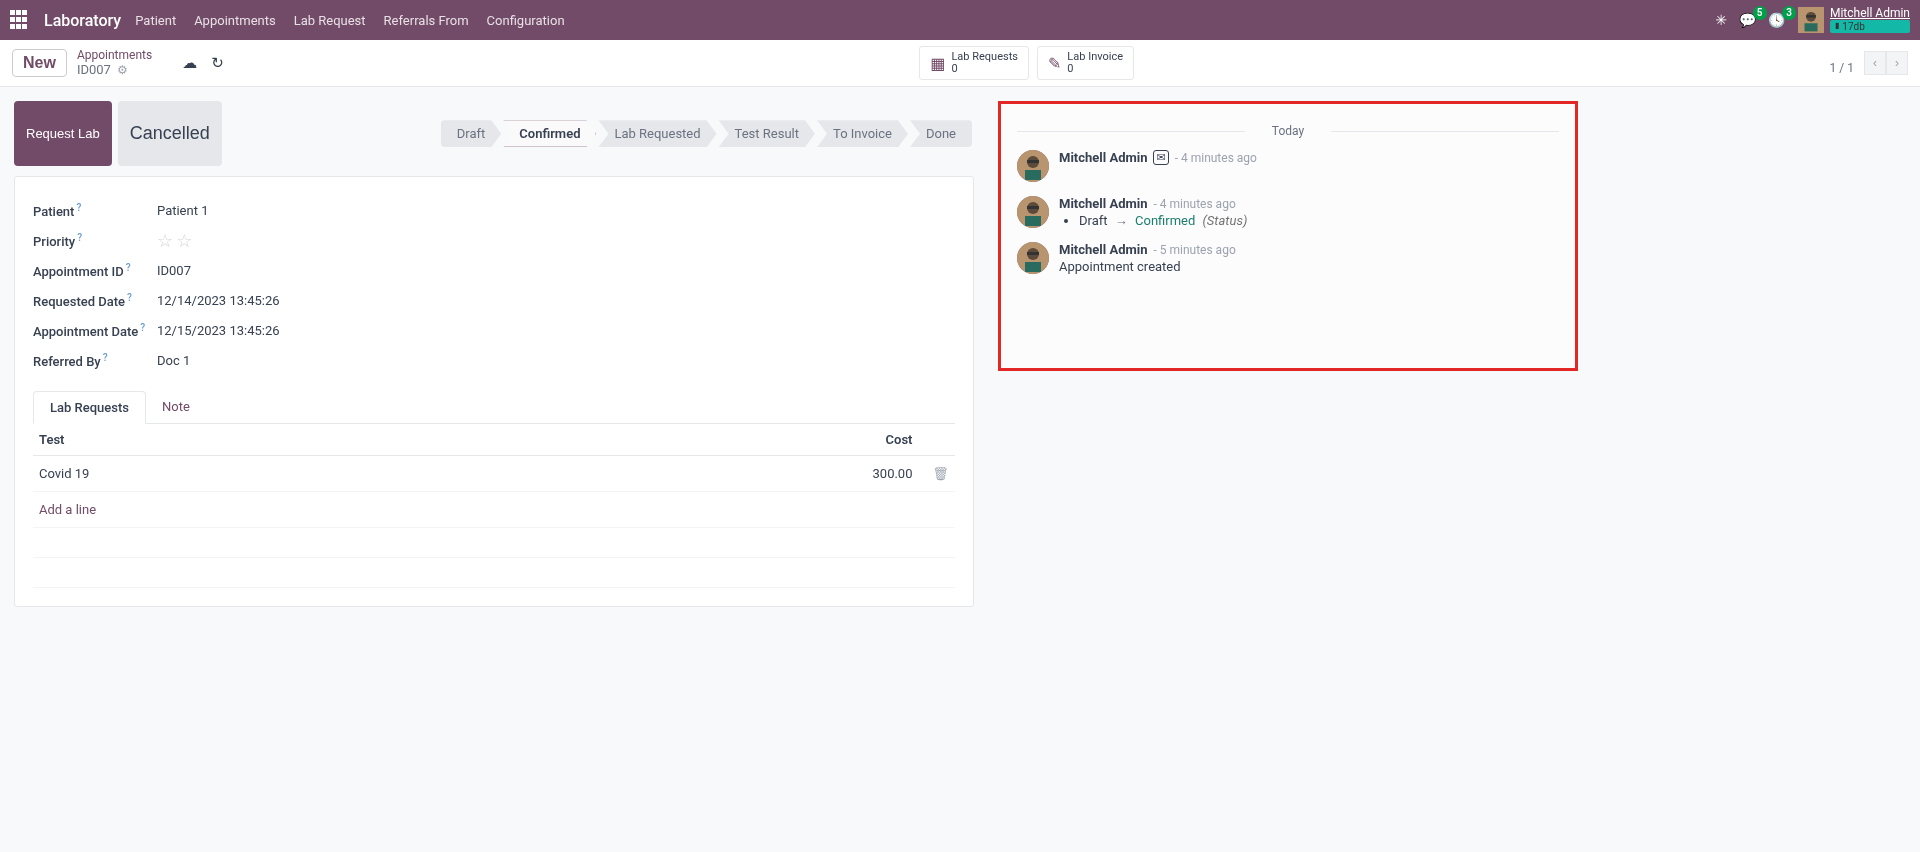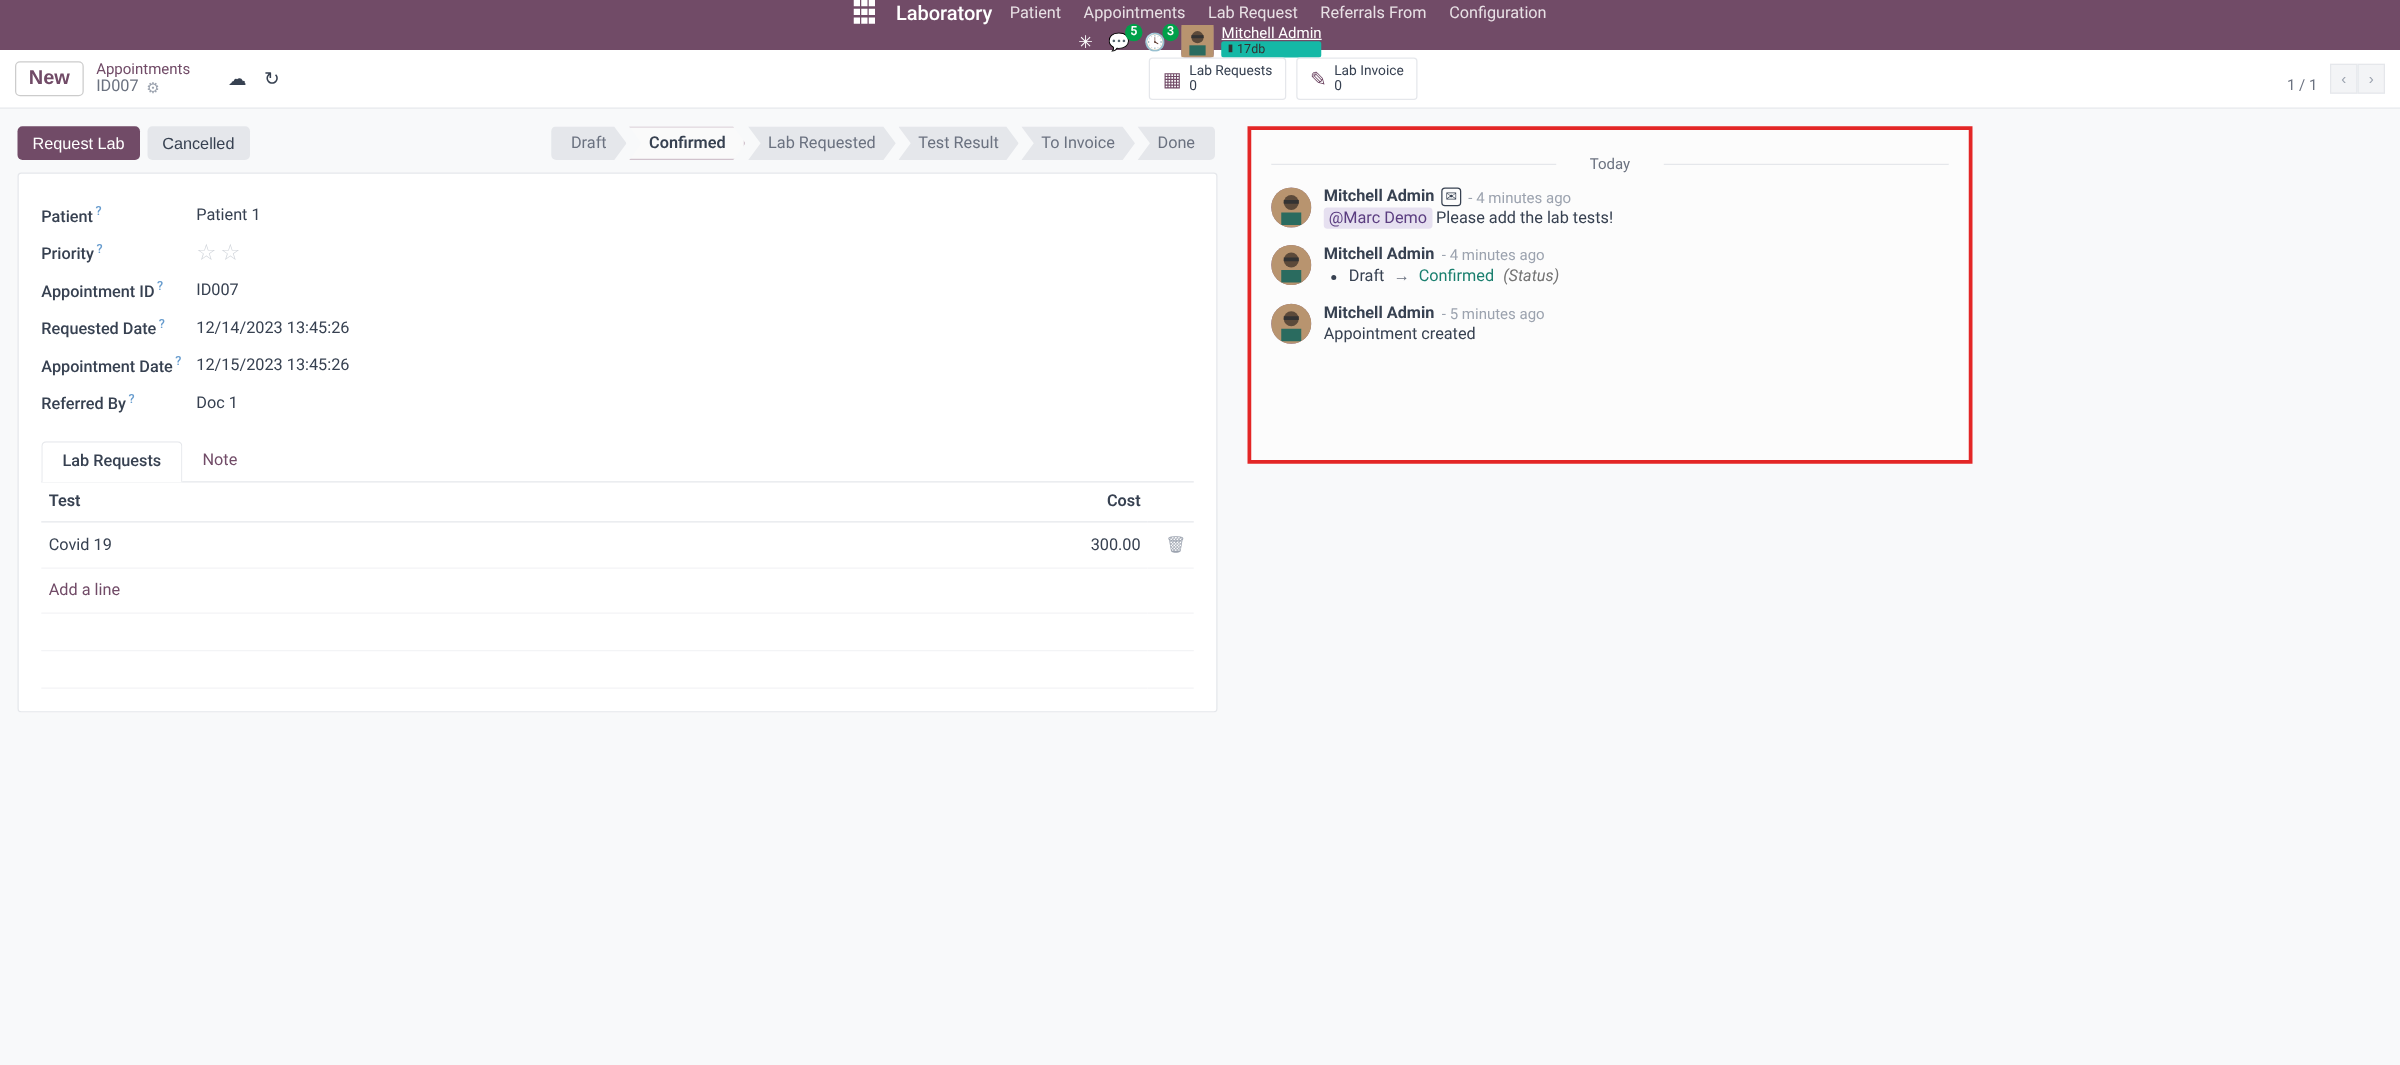--- a/index.html
+++ b/index.html
@@ -1,19 +1,19 @@
 <!DOCTYPE html>
 <html><head>
   <meta charset="utf-8">
   <style>
     * { margin: 0; padding: 0; box-sizing: border-box; }
     body { font-family: -apple-system, BlinkMacSystemFont, "Segoe UI", Roboto, sans-serif; font-size: 13px; color: #374151; background: #f8f9fa; }
     
     
-    .navbar { background: #714B67; color: #fff; height: 40px; display: flex; align-items: center; padding: 0 10px; justify-content: space-between; flex-direction: column; }
+    .navbar { background: #714B67; color: #fff; height: 40px; display: flex; align-items: center; padding: 0 10px; justify-content: space-between; }
     .navbar-left { display: flex; align-items: center; gap: 14px; }
     .apps-icon { width: 20px; height: 20px; display: flex; flex-wrap: wrap; gap: 1px; cursor: pointer; }
     .apps-icon span { width: 5px; height: 5px; background: #fff; }
     .brand { font-size: 16px; font-weight: 500; color: #fff; }
     .nav-menu { display: flex; gap: 18px; }
     .nav-menu a { color: #e8e0e5; text-decoration: none; font-size: 13px; cursor: pointer; }
     .navbar-right { display: flex; align-items: center; gap: 12px; }
     .nav-icon { color: #fff; cursor: pointer; font-size: 14px; position: relative; }
     .badge-green { position: absolute; top: -6px; right: -10px; background: #00a04a; color: #fff; border-radius: 8px; font-size: 10px; padding: 0 4px; font-weight: 600; line-height: 14px; }
     .user-block { display: flex; align-items: center; gap: 6px; }
@@ -41,21 +41,21 @@
     .pager-btns { display: flex; }
     .pager-btn { background: #f3f4f6; border: 1px solid #e5e7eb; padding: 4px 8px; cursor: pointer; color: #9ca3af; font-size: 12px; }
     
     
     .main-wrap { display: flex; gap: 0; padding: 14px 14px 0 14px; align-items: flex-start; }
     .form-panel { flex: 1; max-width: 960px; }
     
     .action-row { display: flex; align-items: center; justify-content: space-between; margin-bottom: 10px; }
     .action-buttons { display: flex; gap: 6px; }
     .btn-primary { background: #714B67; color: #fff; border: none; padding: 0 12px; border-radius: 4px; cursor: pointer; font-size: 13px; font-weight: 500; }
-    .btn-secondary { background: #e5e7eb; color: #374151; border: none; padding: 6px 12px; border-radius: 4px; cursor: pointer; font-size: 13px; }
+    .btn-secondary { background: #e5e7eb; color: #374151; border: none; padding: 22px 12px; border-radius: 4px; cursor: pointer; font-size: 18px; }
     
     .statusbar { display: flex; }
     .status-step { background: #e5e7eb; color: #6b7280; padding: 6px 16px; font-size: 13px; position: relative; cursor: pointer; margin-right: 2px; clip-path: polygon(0 0, calc(100% - 10px) 0, 100% 50%, calc(100% - 10px) 100%, 0 100%, 10px 50%); }
     .status-step:first-child { clip-path: polygon(0 0, calc(100% - 10px) 0, 100% 50%, calc(100% - 10px) 100%, 0 100%); border-radius: 4px 0 0 4px; }
     .status-step:last-child { clip-path: polygon(0 0, 100% 0, 100% 100%, 0 100%, 10px 50%); border-radius: 0 4px 4px 0; }
     .status-step.active { background: #fafafa; color: #374151; font-weight: 600; border: 1px solid #d1c3cd; padding: 5px 15px; }
     
     .form-sheet { background: #fff; border: 1px solid #e5e7eb; border-radius: 3px; padding: 18px; }
     .field-row { display: flex; align-items: center; min-height: 30px; }
     .field-label { width: 124px; color: #374151; font-weight: 500; font-size: 13px; position: relative; }
@@ -280,23 +280,20 @@
               <rect x="8" y="20" width="16" height="10" fill="#2a6b5f"></rect>
               <rect x="10" y="10" width="12" height="3" fill="#333"></rect>
             </svg>
           </div>
         <div class="msg-body">
           <div class="msg-head">
             <span class="msg-author">Mitchell Admin</span>
             <span class="env-icon">✉</span>
             <span class="msg-time">- 4 minutes ago</span>
           </div>
-          <div class="msg-content">
-            <span class="mention">@Marc Demo</span><span> Please add the lab tests!</span>
-          </div>
         </div>
       </div>
 
       <div class="msg">
         <div class="msg-avatar">
             <svg viewBox="0 0 32 32">
               <rect width="32" height="32" fill="#b8946f"></rect>
               <circle cx="16" cy="12" r="6" fill="#5c4a3a"></circle>
               <rect x="8" y="20" width="16" height="10" fill="#2a6b5f"></rect>
               <rect x="10" y="10" width="12" height="3" fill="#333"></rect>

